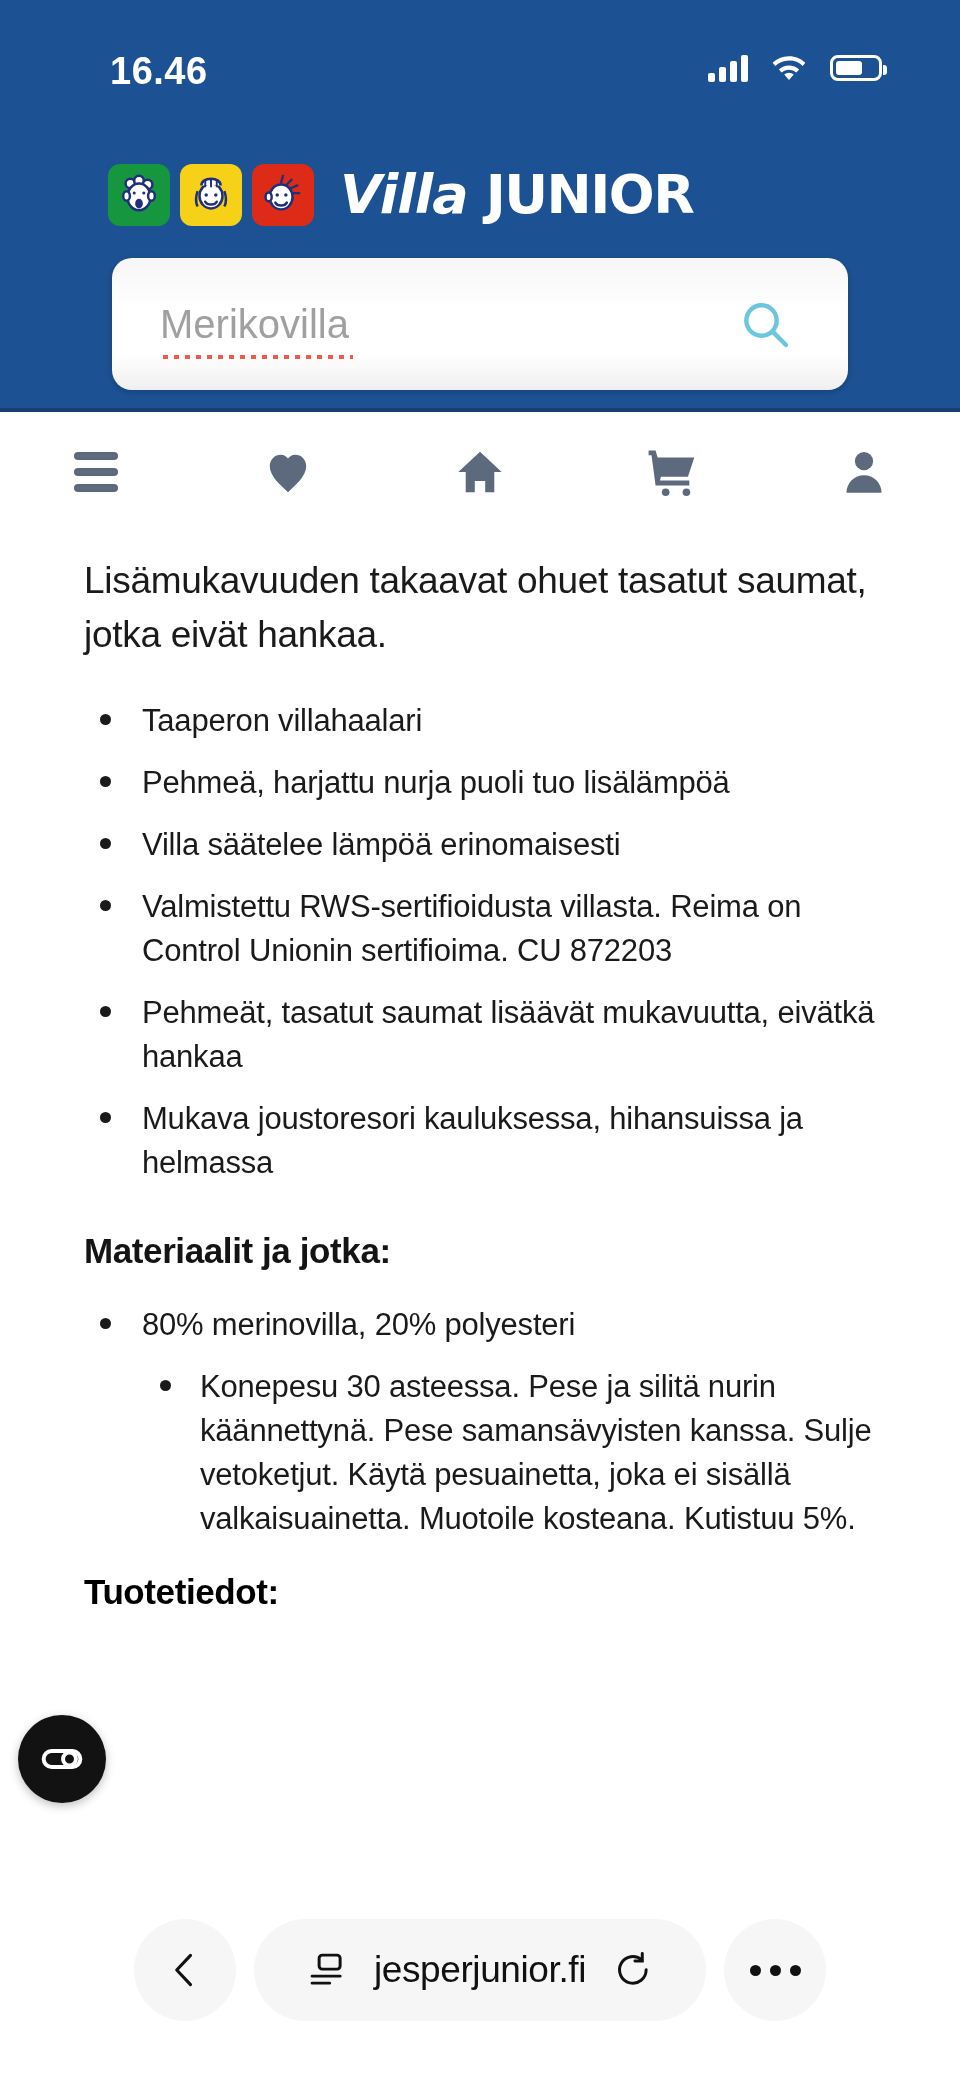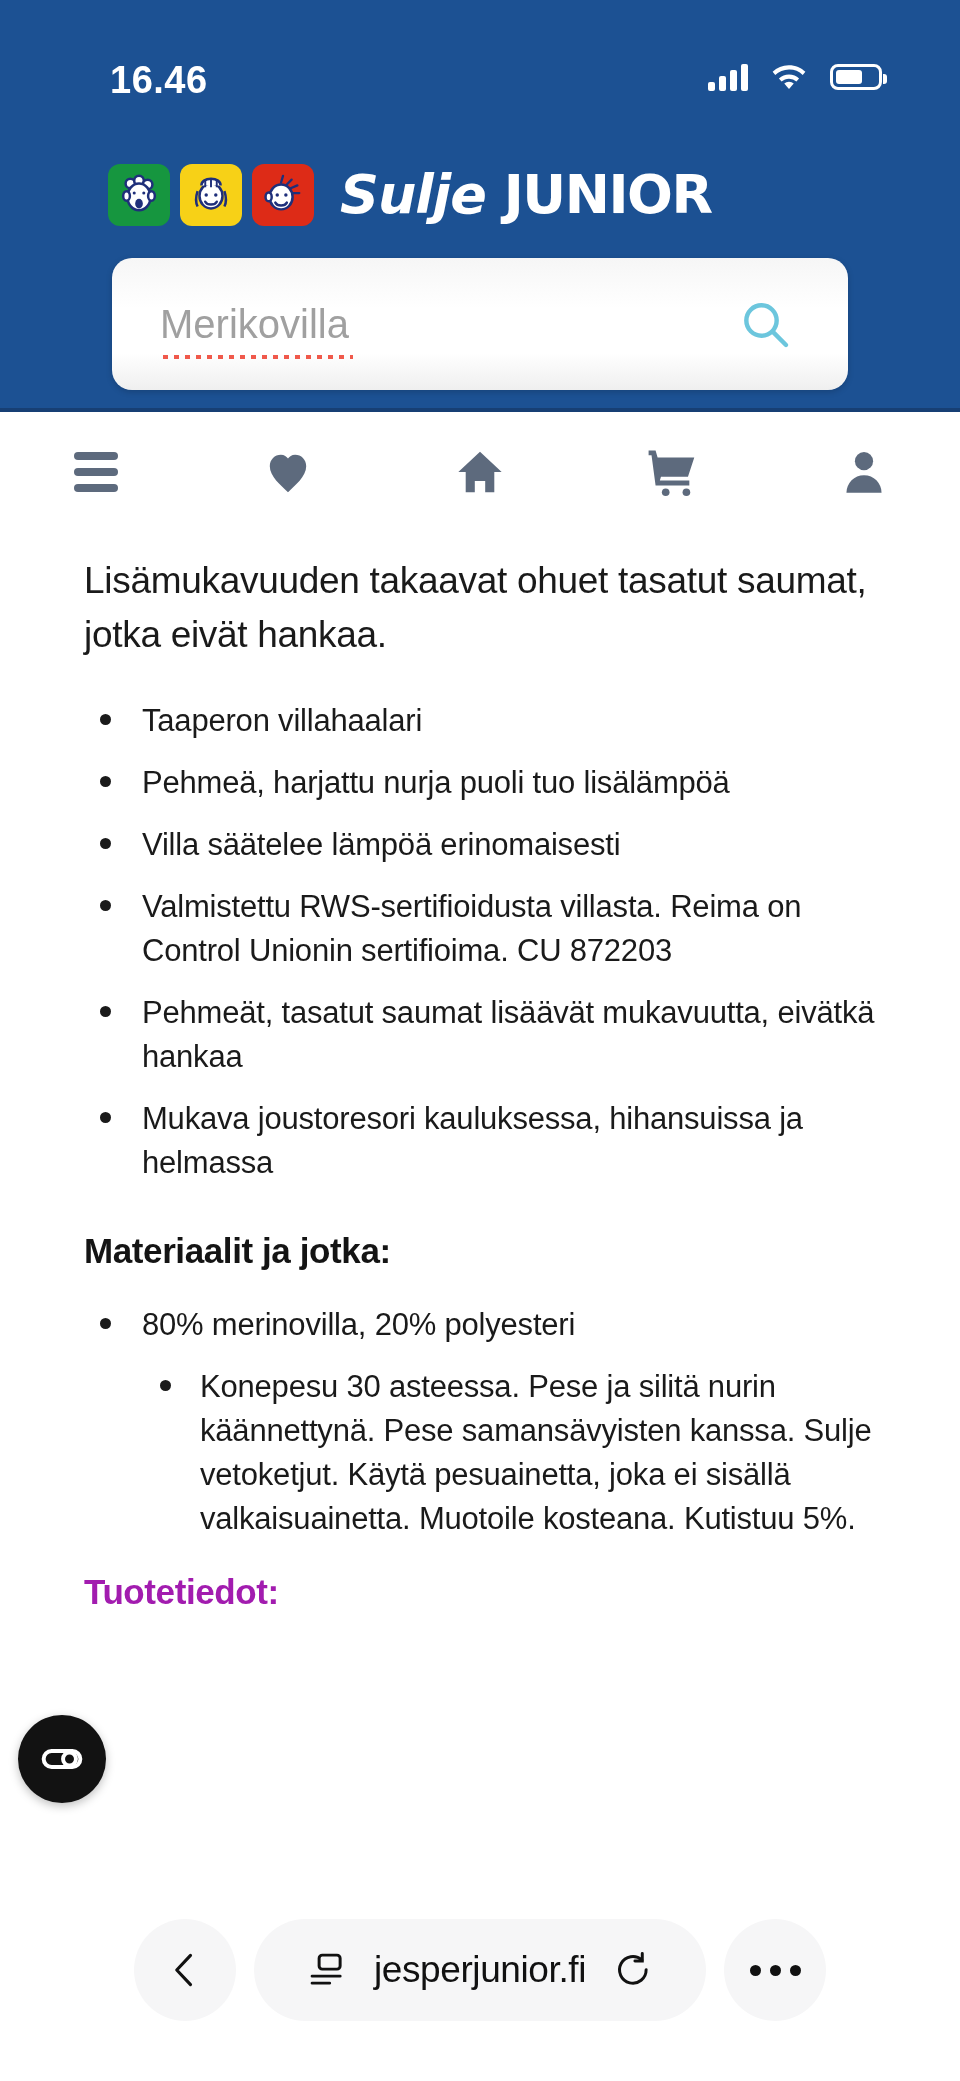--- a/index.html
+++ b/index.html
@@ -18,21 +18,21 @@
   
   .header {
     position:absolute; left:0; top:0;
     width:960px; height:412px;
     background:#1c5193;
     border-bottom:4px solid #173f74;
   }
 
   
   .statusbar {
-    position:absolute; left:0; top:13px; width:960px; height:110px;
+    position:absolute; left:0; top:4px; width:960px; height:110px;
   }
   .status-time {
     position:absolute; left:110px; top:46px;
     color:#ffffff; font-size:38px; font-weight:600;
     letter-spacing:0.5px;
   }
   .status-right {
     position:absolute; right:78px; top:50px;
     display:flex; align-items:center; gap:22px;
   }
@@ -146,21 +146,21 @@
   ul.nested > li {
     position:relative; padding-left:58px; margin-bottom:10px;
     font-size:31px; line-height:1.42; color:#1a1a1a;
   }
   ul.nested > li::before{
     content:""; position:absolute; left:18px; top:15px;
     width:11px; height:11px; border-radius:50%; background:#1a1a1a;
   }
   .cut-heading {
     font-size:35px; font-weight:700; margin:30px 0 0 24px;
-    letter-spacing:-0.4px; color:#a21caf;
+    letter-spacing:-0.4px; color:#000000;
   }
 
   
   .fade {
     position:absolute; left:0; bottom:162px; width:960px; height:120px;
     background:linear-gradient(to bottom, rgba(255,255,255,0) 0%, rgba(255,255,255,0.92) 55%, #ffffff 100%);
     pointer-events:none;
   }
 
   
@@ -261,21 +261,21 @@
             <ellipse cx="9" cy="26" rx="3.2" ry="4.6"></ellipse>
           </g>
           <g stroke="#1f2f7a" stroke-width="2.4" fill="none" stroke-linecap="round">
             <path d="M22 11l2-7M28 13l5-5M32 17l7-3M34 22l7 0"></path>
           </g>
           <circle cx="18" cy="24" r="1.8" fill="#1f2f7a"></circle>
           <circle cx="27" cy="24" r="1.8" fill="#1f2f7a"></circle>
           <path d="M16 32c2 4 10 4 12 0" stroke="#1f2f7a" stroke-width="2.6" fill="none" stroke-linecap="round"></path>
         </svg>
       </div>
-      <div class="brand-name"><span>Sulje </span><b>JUNIOR</b></div>
+      <div class="brand-name"><span>Villa </span><b>JUNIOR</b></div>
     </div>
 
     <div class="searchbar">
       <div class="search-text">Merikovilla</div>
       <div class="search-btn">
         <svg width="56" height="56" viewBox="0 0 24 24" fill="none" stroke="#6cc6dd" stroke-width="1.9" stroke-linecap="round">
           <circle cx="10.5" cy="10.5" r="6.5"></circle>
           <path d="M15.4 15.4 21 21"></path>
         </svg>
       </div>

